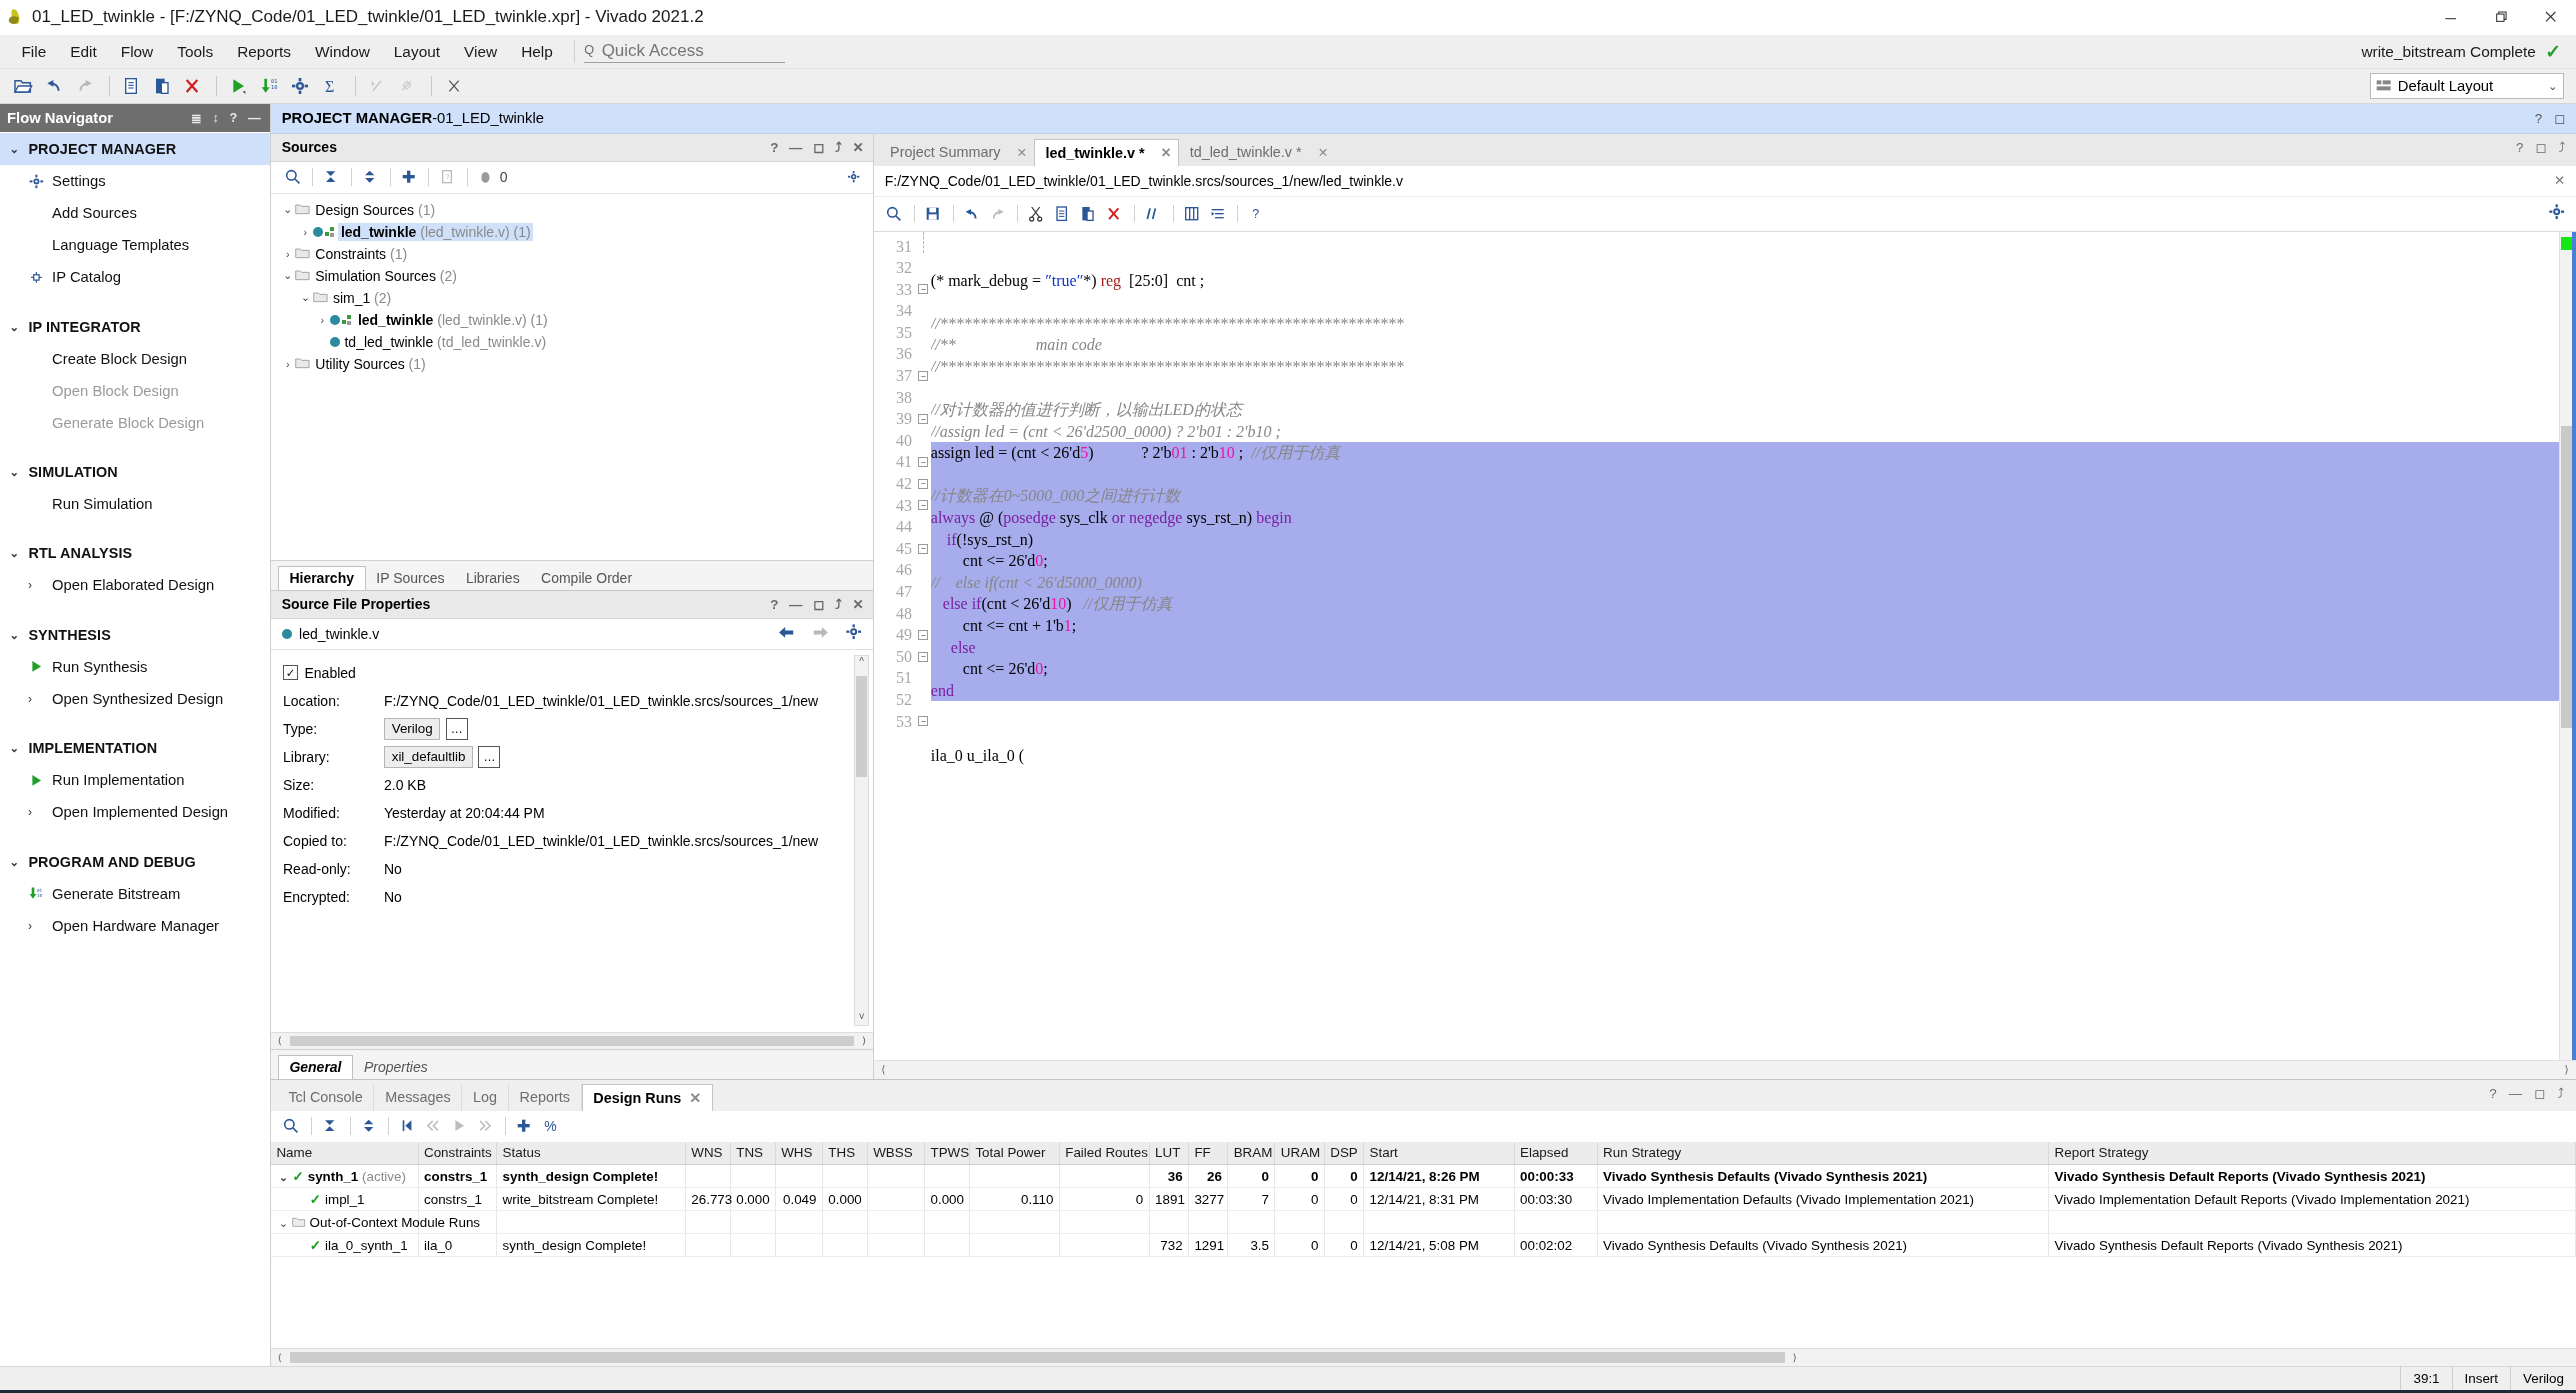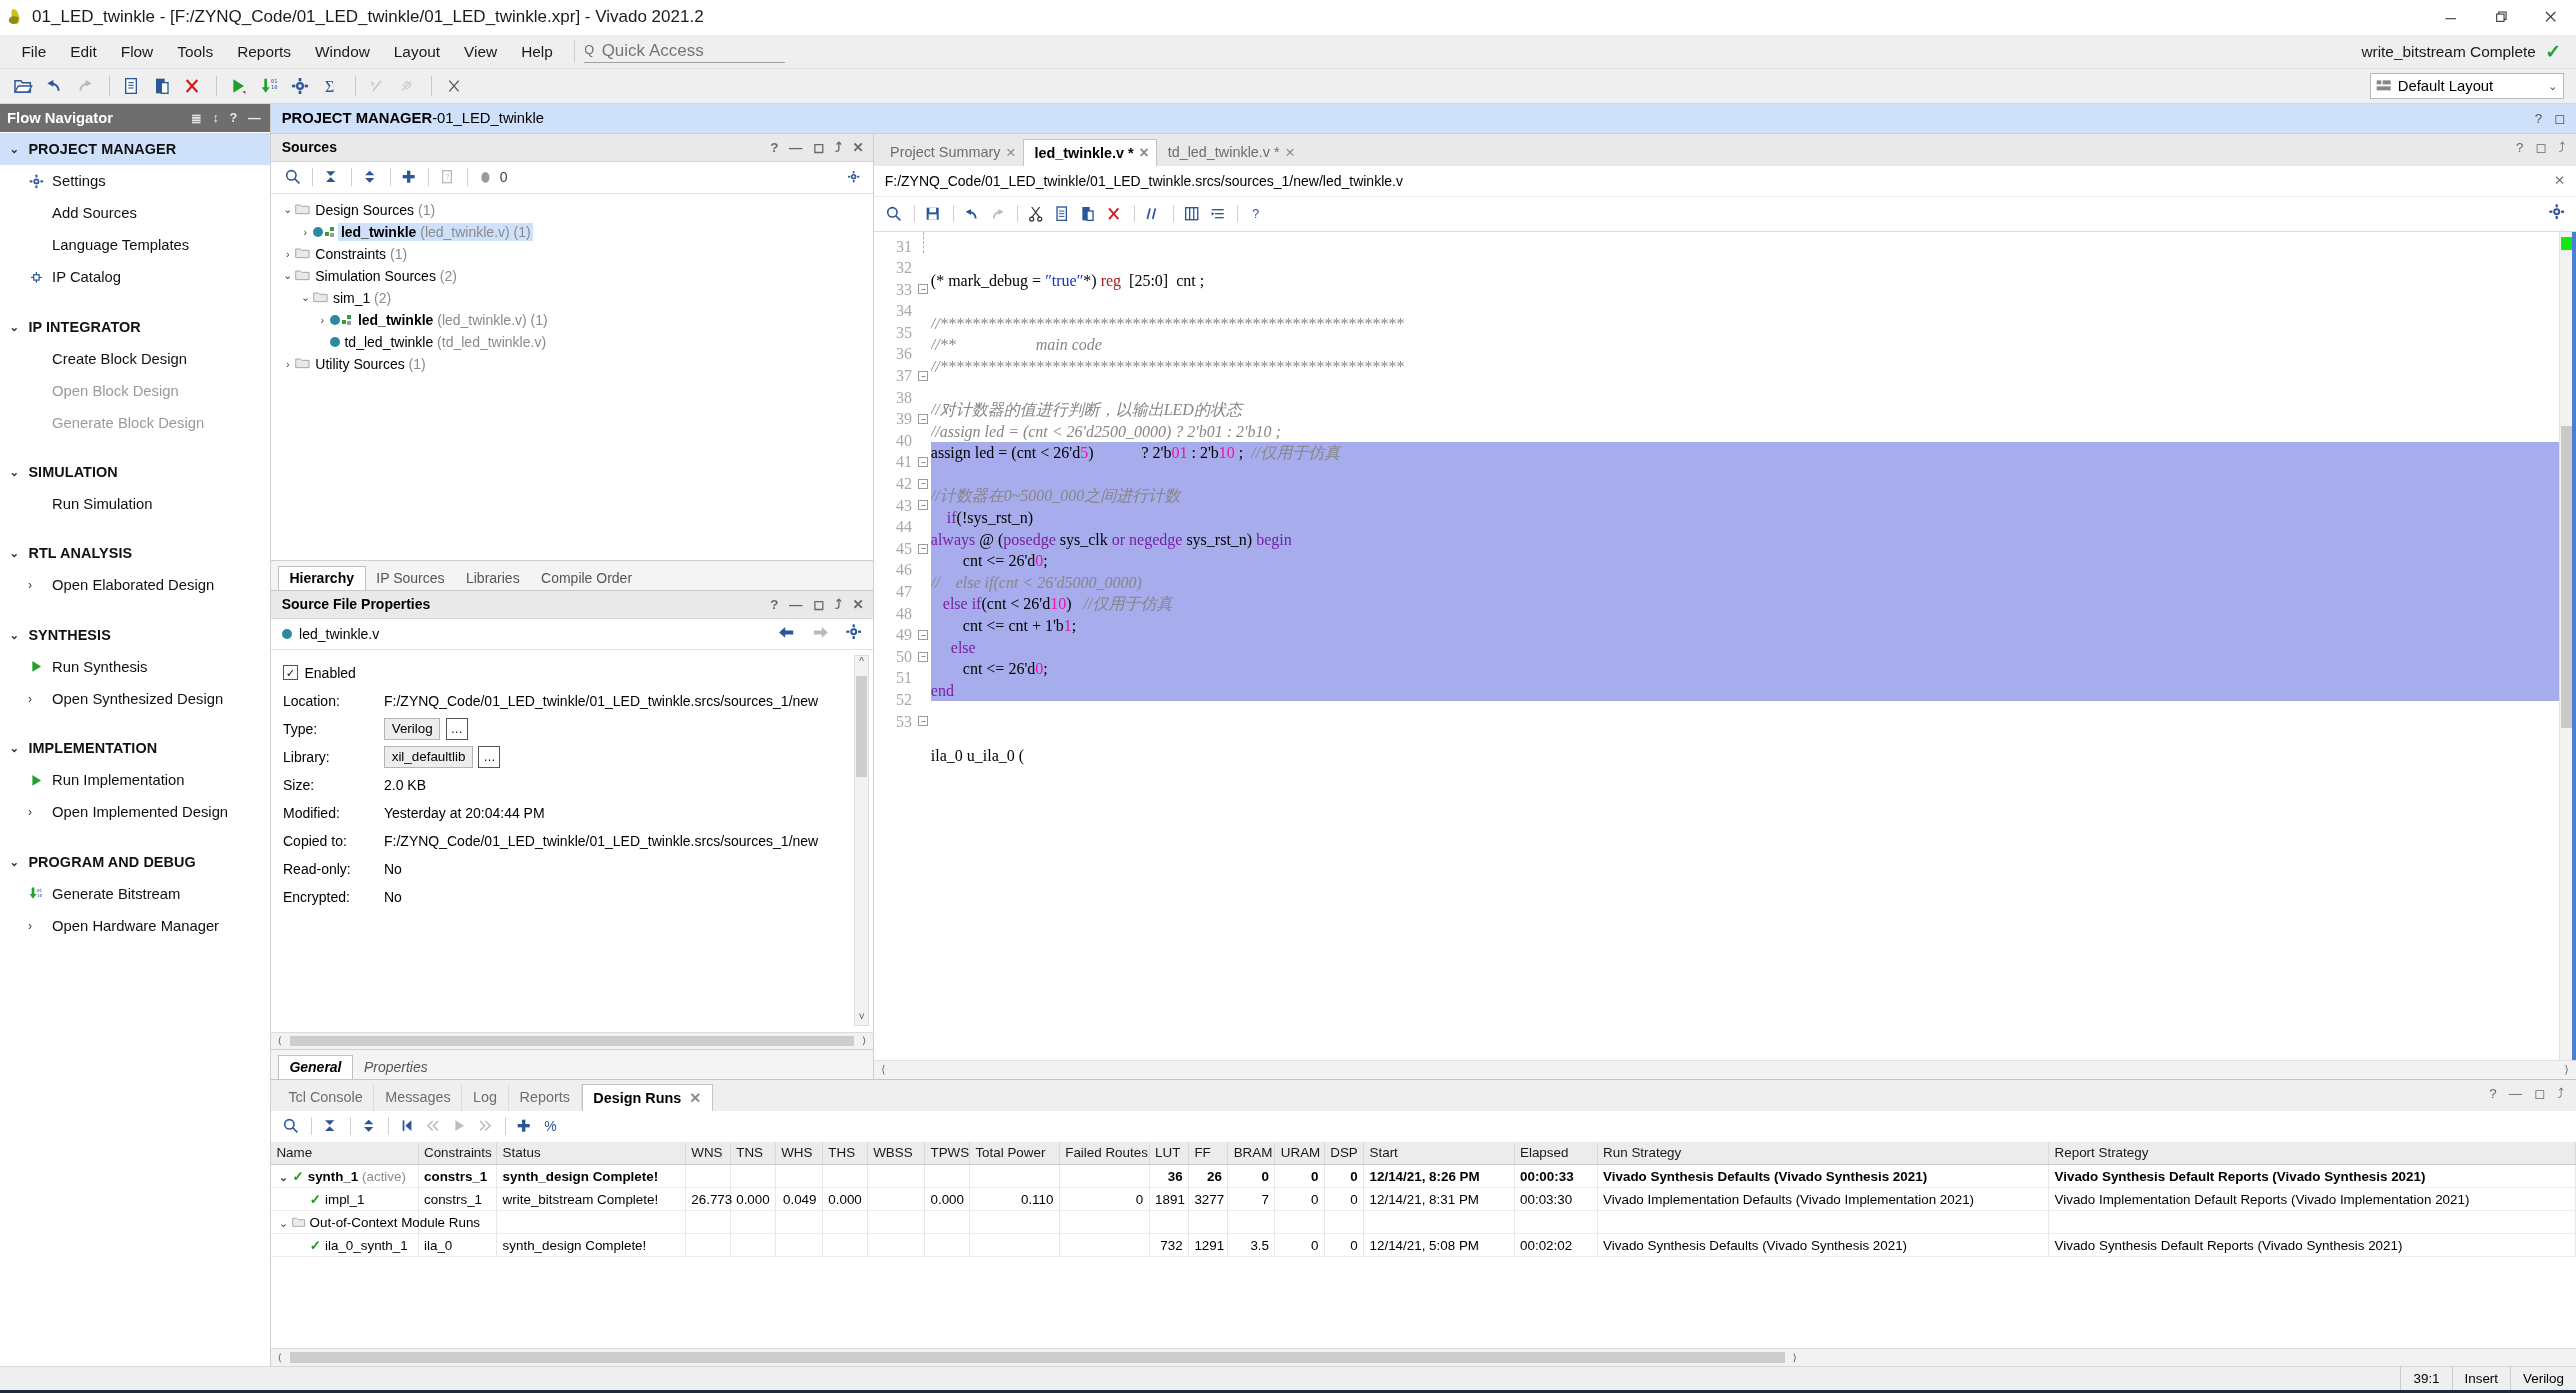--- a/index.html
+++ b/index.html
@@ -142,21 +142,21 @@
   .vscroll .up, .vscroll .dn { position:absolute; left:0; right:0; height:14.8px; text-align:center; font-size:10px; color:#555;}
   .vscroll .up{top:0;} .vscroll .dn{bottom:0;}
   .hscroll { height:17.4px; flex:0 0 17.4px; background:#f2f2f2; border-top:0.7px solid #dcdcdc; display:flex; align-items:center; padding:0 2.7px;}
   .hscroll .hthumb { height:10.7px; background:#cdcdcd; flex:1 1 auto; margin:0 4px;}
   .hscroll .ar { width:12px; text-align:center; font-size:10px; color:#555;}
 
   .gen-tabs { height:29.5px; flex:0 0 29.5px; background:#f4f4f4; display:flex; align-items:flex-end; border-top:0.7px solid #d0d0d0; padding-left:6.7px;font-style:italic;}
 
   
   .ed-tabs { height:32px; flex:0 0 32px; background:#e9e9e9; display:flex; align-items:flex-end; padding-left:5.4px; position:relative;}
-  .ed-tab { height:27px; display:flex; align-items:center; padding:0 6.7px 0 10.7px; font-size:14.4px; color:#6d6d6d; gap:5px;}
+  .ed-tab { height:27px; display:flex; align-items:center; padding:0 6.7px 0 10.7px; font-size:14.4px; color:#6d6d6d; gap:16px;}
   .ed-tab .x { font-size:12.7px; color:#8a8a8a; }
   .ed-tab.on { background:#ffffff; color:#000; font-weight:bold; border-left:0.7px solid #c4c4c4; border-right:0.7px solid #c4c4c4; border-top:0.7px solid #c4c4c4;}
   .ed-tabs .hdr-icons { position:absolute; right:10.7px; top:6.7px; display:flex; gap:12px; color:#6a6a6a; font-size:13.4px; align-items:center;}
   .ed-path { height:31px; flex:0 0 31px; display:flex; align-items:center; padding-left:10.7px; font-size:14px; background:#fff; border-bottom:0.7px solid #ededed;}
   .ed-path .x { margin-left:auto; padding-right:10.7px; color:#777; font-size:13.4px;}
   .ed-toolbar { height:35px; flex:0 0 35px; background:#fff; display:flex; align-items:center; padding-left:8px; border-bottom:0.7px solid #dcdcdc;}
   .ed-toolbar .sp { margin-left:auto; padding-right:10.7px;}
 
   .ed-area { flex:1 1 auto; display:flex; min-height:0; background:#fff; position:relative; overflow:hidden;}
   .gutter { width:42px; flex:0 0 42px; background:#fff; text-align:right; padding-top:4px; color:#a8a8a8;
@@ -975,22 +975,22 @@
                 <div class="cline">&nbsp;</div>
                 <div class="cline"><span class="c">//**********************************************************</span></div>
                 <div class="cline"><span class="c">//**                    main code</span></div>
                 <div class="cline"><span class="c">//**********************************************************</span></div>
                 <div class="cline">&nbsp;</div>
                 <div class="cline"><span class="c">//对计数器的值进行判断，以输出LED的状态</span></div>
                 <div class="cline"><span class="c">//assign led = (cnt &lt; 26'd2500_0000) ? 2'b01 : 2'b10 ;</span></div>
                 <div class="cline hl"><span>assign led = (cnt &lt; 26'd</span><span class="n">5</span><span>)            ? 2'b</span><span class="n">01</span><span> : 2'b</span><span class="n">10</span><span> ;  </span><span class="c">//仅用于仿真</span></div>
                 <div class="cline hl">&nbsp;</div>
                 <div class="cline hl"><span class="c">//计数器在0~5000_000之间进行计数</span></div>
+                <div class="cline hl"><span class="k">always</span><span> @ (</span><span class="k">posedge</span><span> sys_clk </span><span class="k">or</span><span> </span><span class="k">negedge</span><span> sys_rst_n) </span><span class="k">begin</span></div>
                 <div class="cline hl"><span>    </span><span class="k">if</span><span>(!sys_rst_n)</span></div>
-                <div class="cline hl"><span class="k">always</span><span> @ (</span><span class="k">posedge</span><span> sys_clk </span><span class="k">or</span><span> </span><span class="k">negedge</span><span> sys_rst_n) </span><span class="k">begin</span></div>
                 <div class="cline hl"><span>        cnt &lt;= 26'd</span><span class="n">0</span><span>;</span></div>
                 <div class="cline hl"><span class="c">//    else if(cnt &lt; 26'd5000_0000)</span></div>
                 <div class="cline hl"><span>   </span><span class="k">else</span><span> </span><span class="k">if</span><span>(cnt &lt; 26'd</span><span class="n">10</span><span>)   </span><span class="c">//仅用于仿真</span></div>
                 <div class="cline hl"><span>        cnt &lt;= cnt + 1'b</span><span class="n">1</span><span>;</span></div>
                 <div class="cline hl"><span>     </span><span class="k">else</span></div>
                 <div class="cline hl"><span>        cnt &lt;= 26'd</span><span class="n">0</span><span>;</span></div>
                 <div class="cline hl"><span class="k">end</span></div>
                 <div class="cline">&nbsp;</div>
                 <div class="cline">&nbsp;</div>
                 <div class="cline"><span>ila_0 u_ila_0 (</span></div>

